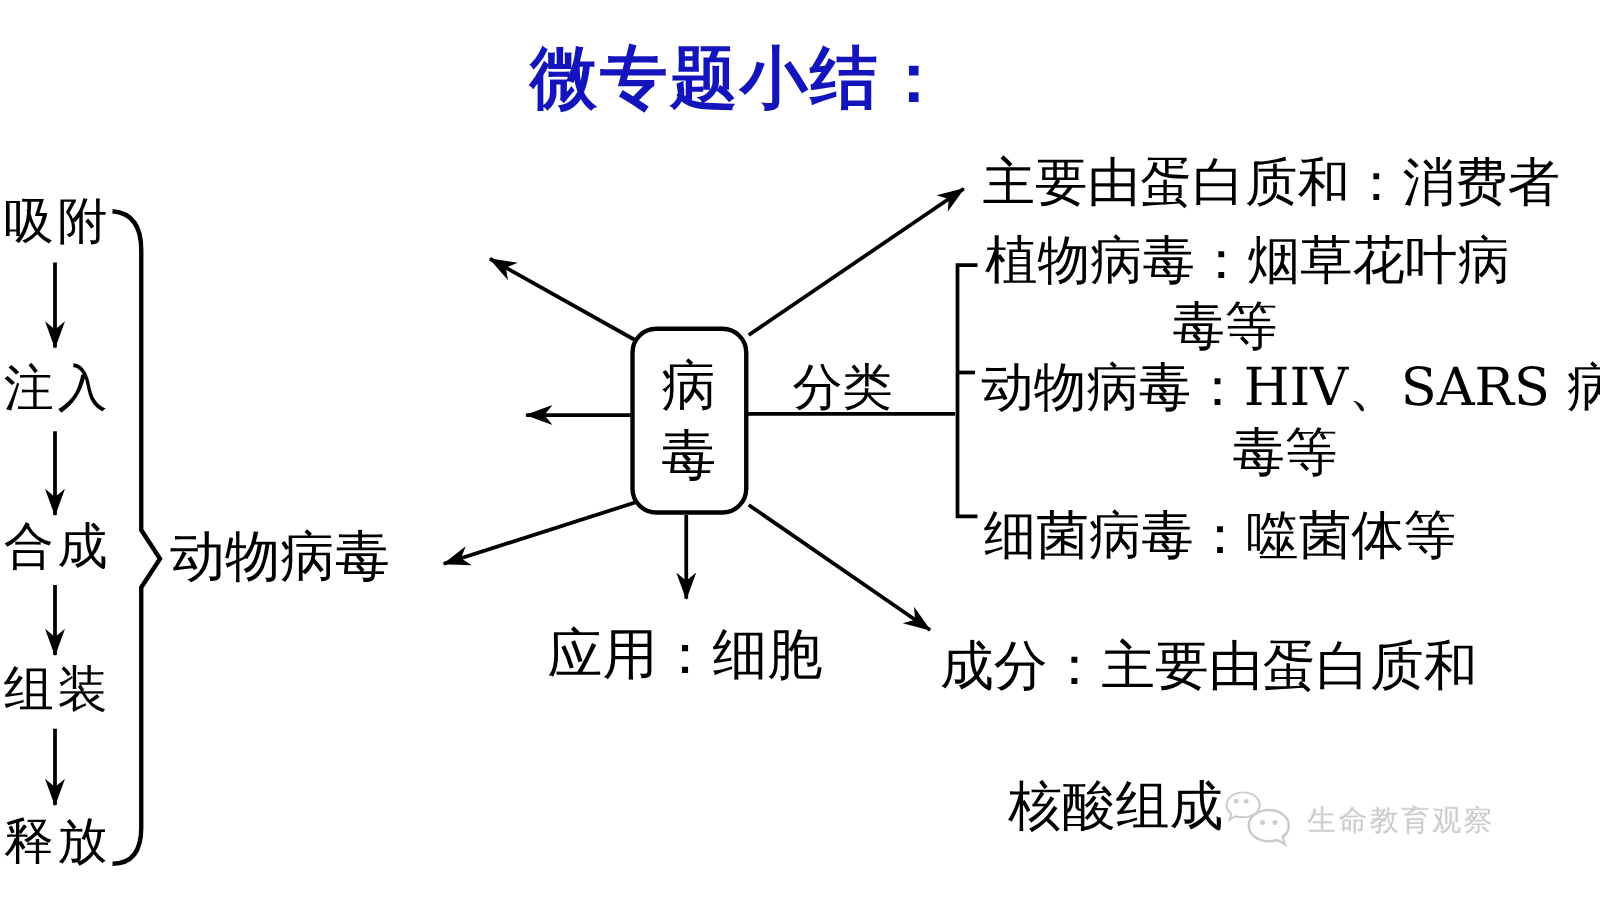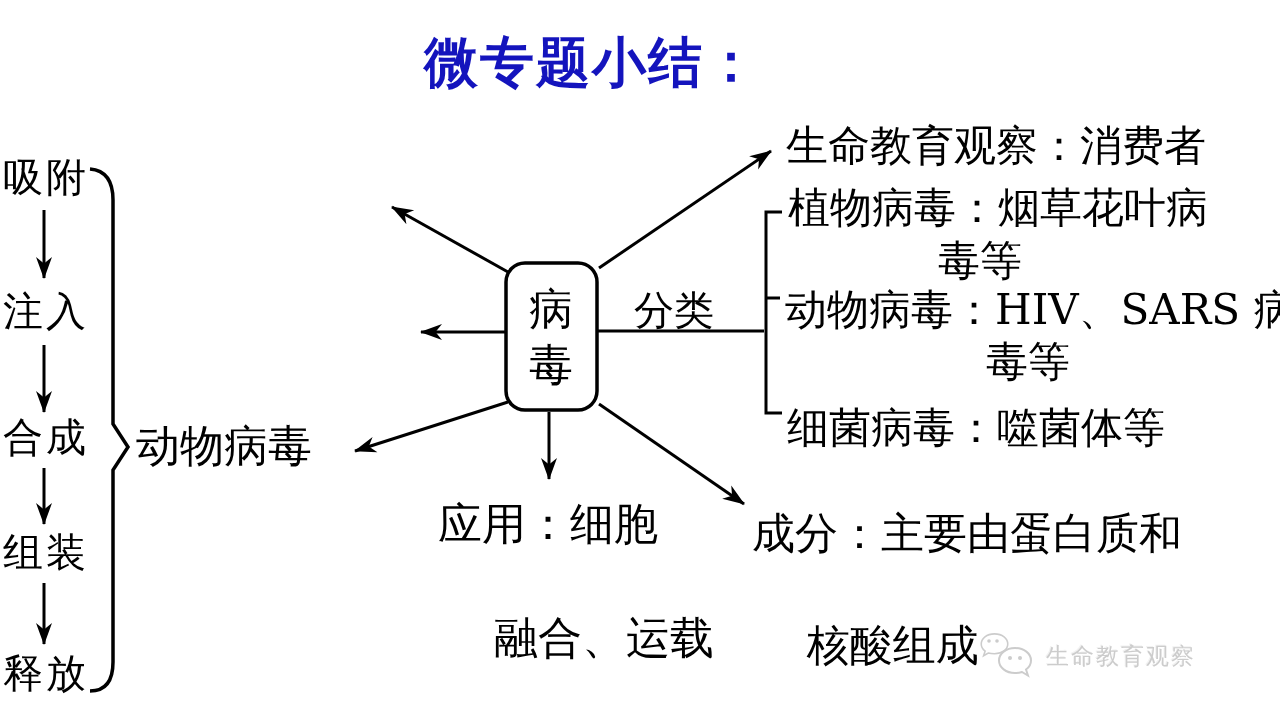--- a/index.html
+++ b/index.html
@@ -84,32 +84,32 @@
 
   <div class="txt big" style="left:136px;top:424px;">动物病毒</div>
 
   <div class="virus-box">
     <span>病</span>
     <span>毒</span>
   </div>
 
   <div class="txt classif" style="left:634px;top:290px;">分类</div>
 
-  <div class="txt mid" style="left:786px;top:125px;">生命教育观察：消费者</div>
+  <div class="txt mid" style="left:786px;top:125px;">主要由蛋白质和：消费者</div>
 
   <div class="txt mid" style="left:788px;top:187px;">植物病毒：烟草花叶病</div>
   <div class="txt mid" style="left:938px;top:240px;">毒等</div>
 
   <div class="txt mid" style="left:785px;top:289px;">动物病毒：HIV、SARS 病</div>
   <div class="txt mid" style="left:986px;top:341px;">毒等</div>
 
   <div class="txt mid" style="left:787px;top:407px;text-align:center;">细菌病毒：噬菌体等</div>
 
   <div class="txt big" style="left:438px;top:496px;line-height:1.29;"><span>应用：细胞</span><br>
-    <span>融合、运载</span><br>
+    <br>
     
   </div>
 
   <div class="txt mid" style="left:752px;top:506px;line-height:1.3;font-size:43px;"><span>成分：主要由蛋白质和</span><br>
     <span>核酸组成</span>
   </div>
 
   <div class="watermark">
     <svg width="58" height="48" viewBox="0 0 58 48">
       <g stroke="#cccccc" stroke-width="2" fill="#ffffff">

